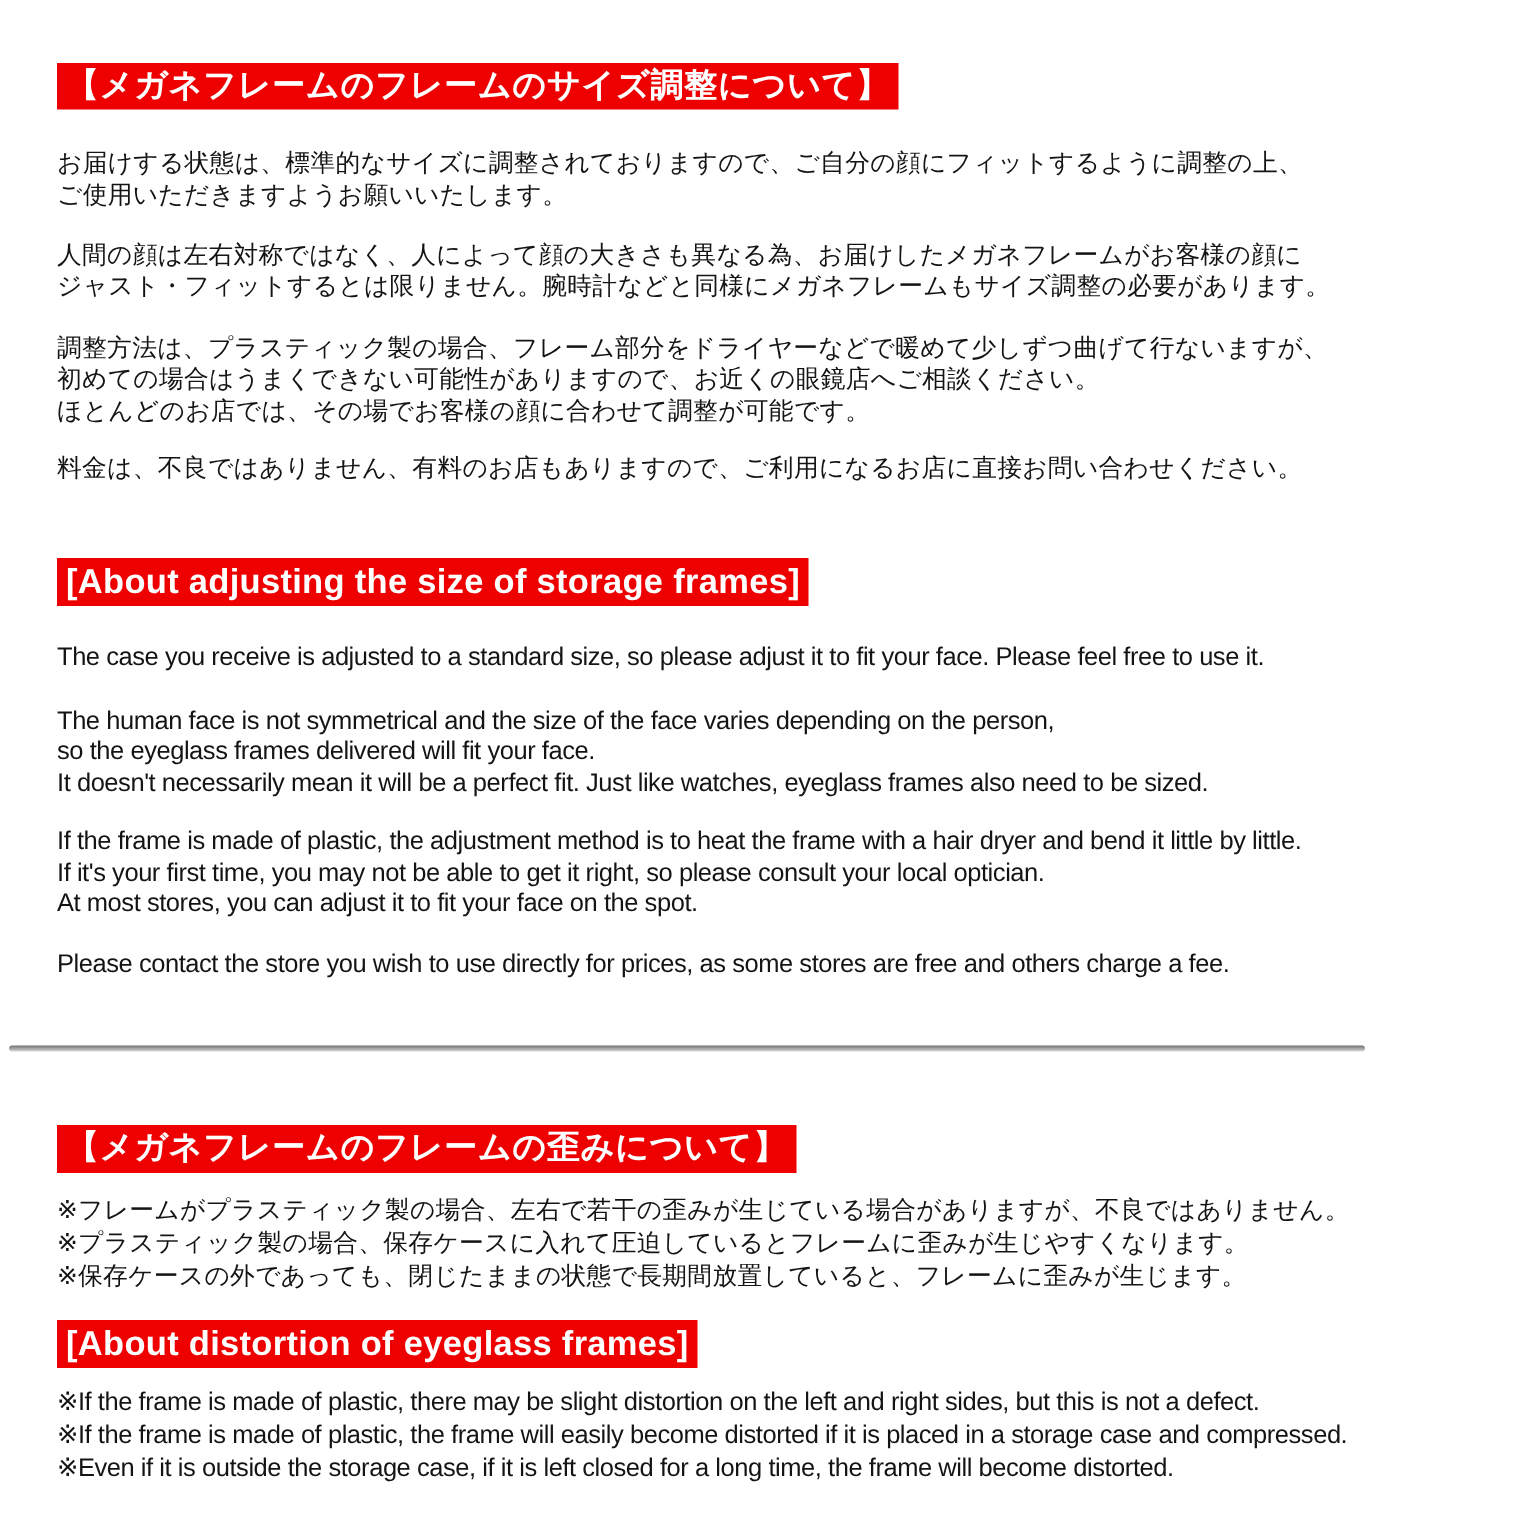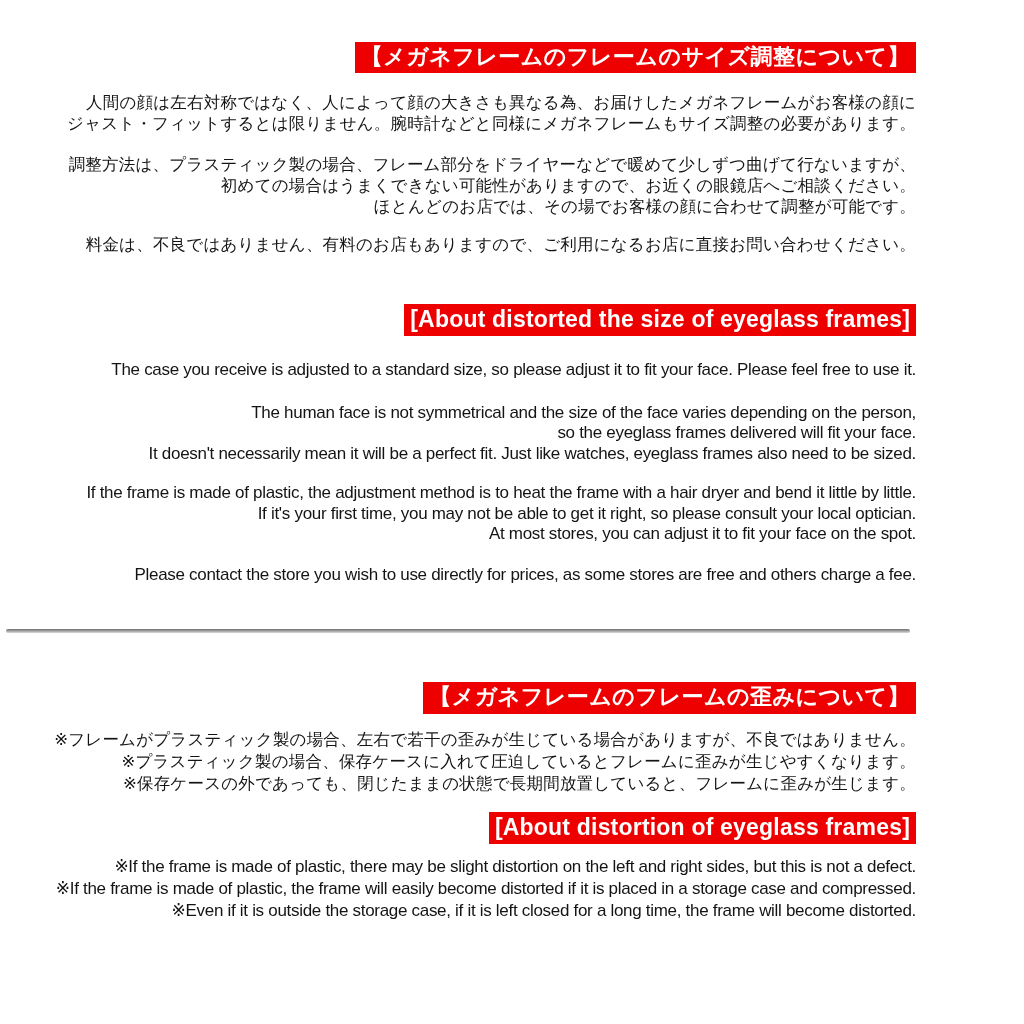--- a/index.html
+++ b/index.html
@@ -4,21 +4,20 @@
 <style>
   html, body { margin: 0; padding: 0; background: #ffffff; }
   .page {
     position: relative;
     width: 916px;
     height: 1024px;
     background: #ffffff;
     font-family: "Liberation Sans", "DejaVu Sans", sans-serif;
     color: #141414;
     overflow: hidden;
-    text-align: right;
   }
   .red-heading {
     display: inline-block;
     background: #ee0000;
     color: #ffffff;
     font-weight: bold;
     padding: 3px 6px 4px 6px;
     line-height: 1.1;
     white-space: nowrap;
   }
@@ -74,29 +73,31 @@
 </style>
 </head>
 <body>
 
 <div class="page">
 
   <div>
     <span class="red-heading jp-heading h1">【メガネフレームのフレームのサイズ調整について】</span>
   </div>
 
+  <p class="jp-body p1">お届けする状態は、標準的なサイズに調整されておりますので、ご自分の顔にフィットするように調整の上、
+ご使用いただきますようお願いいたします。</p>
   <p class="jp-body p2">人間の顔は左右対称ではなく、人によって顔の大きさも異なる為、お届けしたメガネフレームがお客様の顔に
 ジャスト・フィットするとは限りません。腕時計などと同様にメガネフレームもサイズ調整の必要があります。</p>
   <p class="jp-body p3">調整方法は、プラスティック製の場合、フレーム部分をドライヤーなどで暖めて少しずつ曲げて行ないますが、
 初めての場合はうまくできない可能性がありますので、お近くの眼鏡店へご相談ください。
 ほとんどのお店では、その場でお客様の顔に合わせて調整が可能です。</p>
   <p class="jp-body p4">料金は、不良ではありません、有料のお店もありますので、ご利用になるお店に直接お問い合わせください。</p>
 
   <div>
-    <span class="red-heading en-heading h2">[About distorted the size of eyeglass frames]</span>
+    <span class="red-heading en-heading h2">[About adjusting the size of storage frames]</span>
   </div>
 
   <p class="en-body ep1">The case you receive is adjusted to a standard size, so please adjust it to fit your face. Please feel free to use it.</p>
   <p class="en-body ep2">The human face is not symmetrical and the size of the face varies depending on the person,
 so the eyeglass frames delivered will fit your face.
 It doesn't necessarily mean it will be a perfect fit. Just like watches, eyeglass frames also need to be sized.</p>
   <p class="en-body ep3">If the frame is made of plastic, the adjustment method is to heat the frame with a hair dryer and bend it little by little.
 If it's your first time, you may not be able to get it right, so please consult your local optician.
 At most stores, you can adjust it to fit your face on the spot.</p>
   <p class="en-body ep4">Please contact the store you wish to use directly for prices, as some stores are free and others charge a fee.</p>

